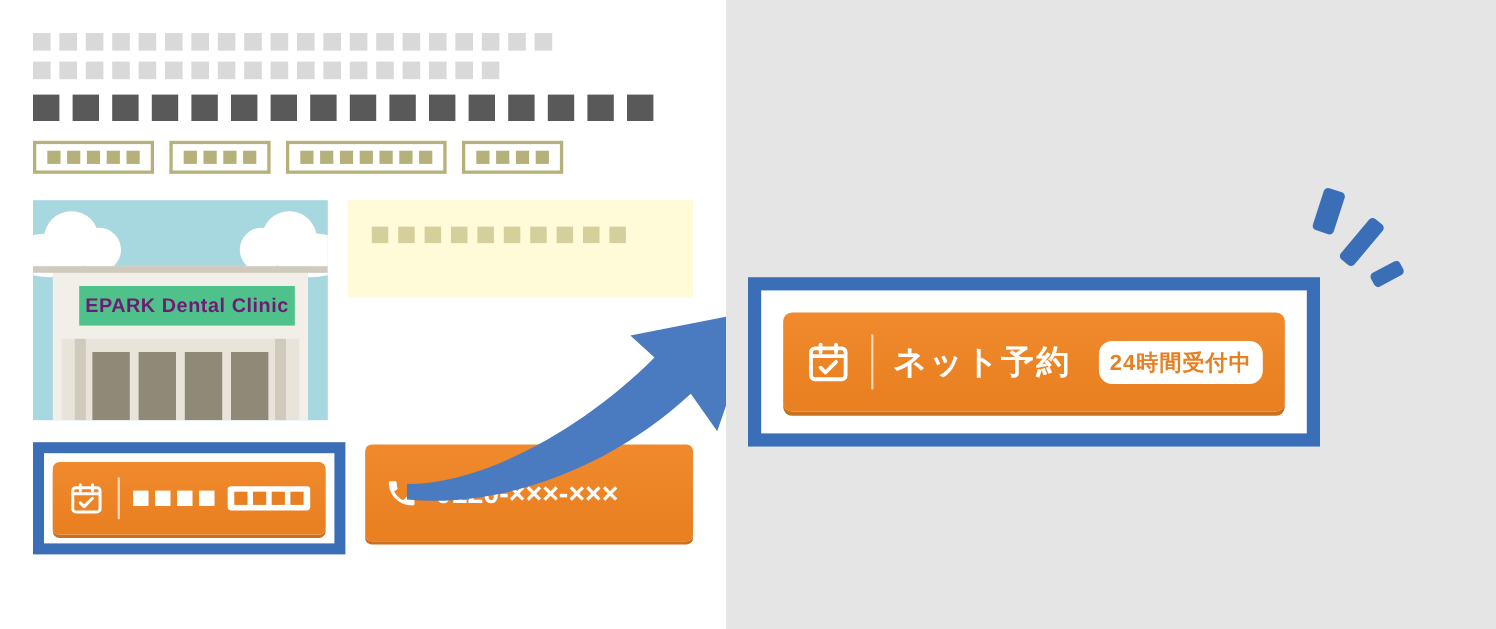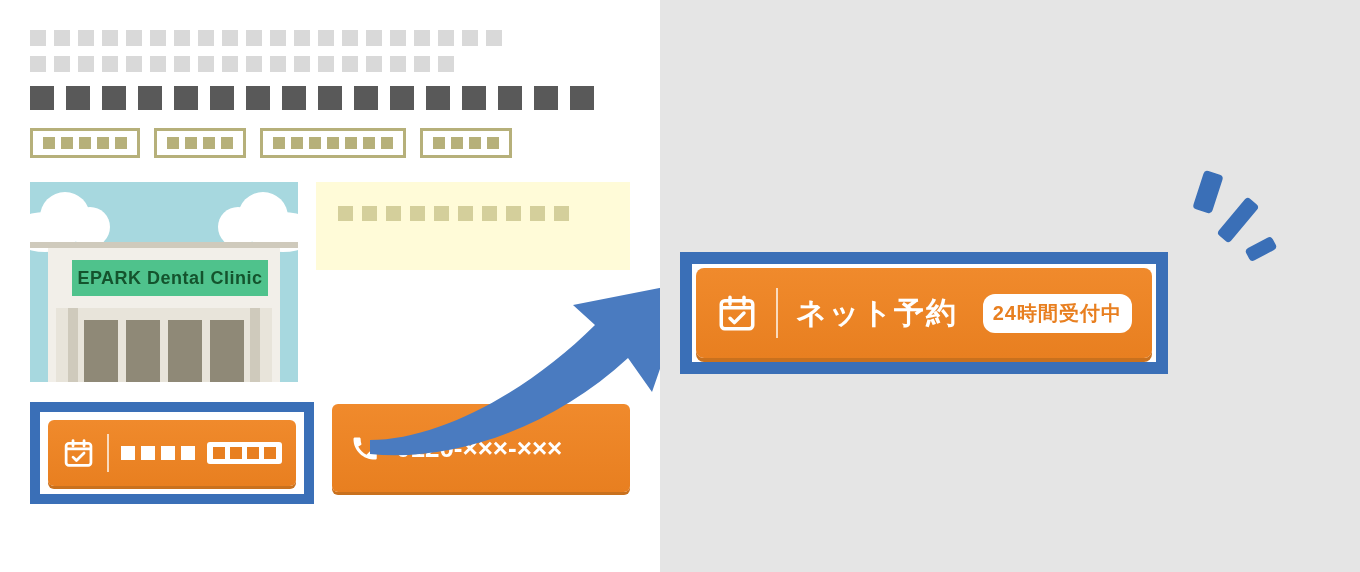--- a/index.html
+++ b/index.html
@@ -71,21 +71,21 @@
   }
   .roofline {
     position: absolute;
     left: 0; right: 0; top: 60px; height: 6px;
     background: #cfcabc;
   }
   .sign {
     position: absolute;
     left: 30px; right: 30px; top: 78px; height: 36px;
     background: #4fc28c;
-    color: #14532d;
+    color: #701a75;
     font-weight: 700;
     font-size: 18px;
     display: flex;
     align-items: center;
     justify-content: center;
     letter-spacing: 0.5px;
     margin-left: 12px;
   }
   .doors {
     position: absolute;
@@ -178,21 +178,21 @@
     pointer-events: none;
   }
 
   
   .big-callout {
     position: absolute;
     left: 20px;
     top: 252px;
     border: 12px solid #3a6fb7;
     background: #fff;
-    padding: 4px;
+    padding: 20px;
   }
   .big-orange {
     background: linear-gradient(#f08a2c, #e87f20);
     border-radius: 8px;
     height: 90px;
     width: 456px;
     display: flex;
     align-items: center;
     padding: 0 20px;
     gap: 18px;

